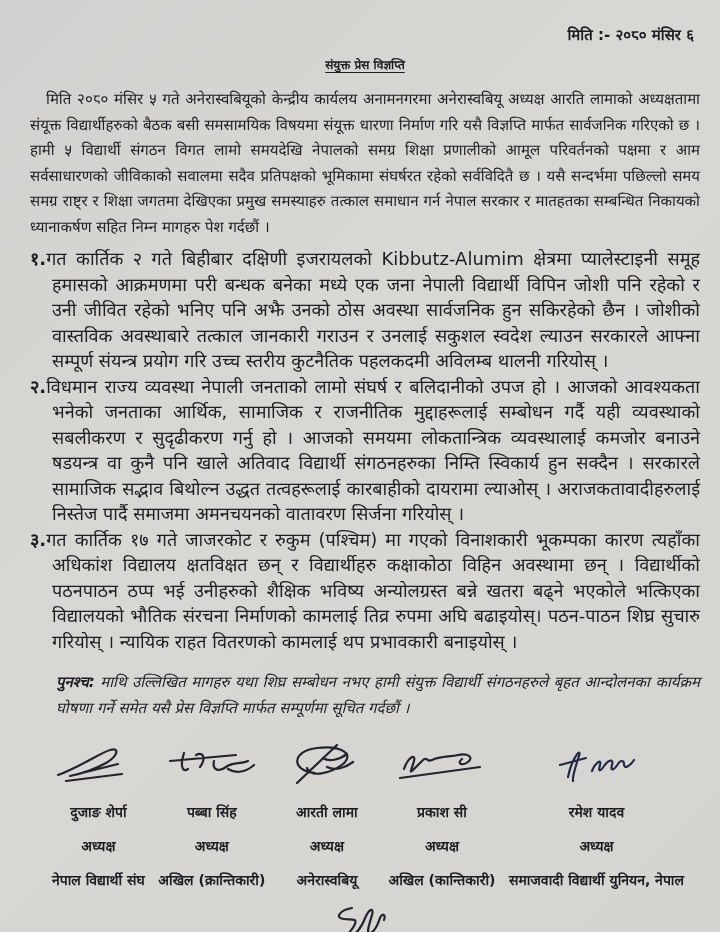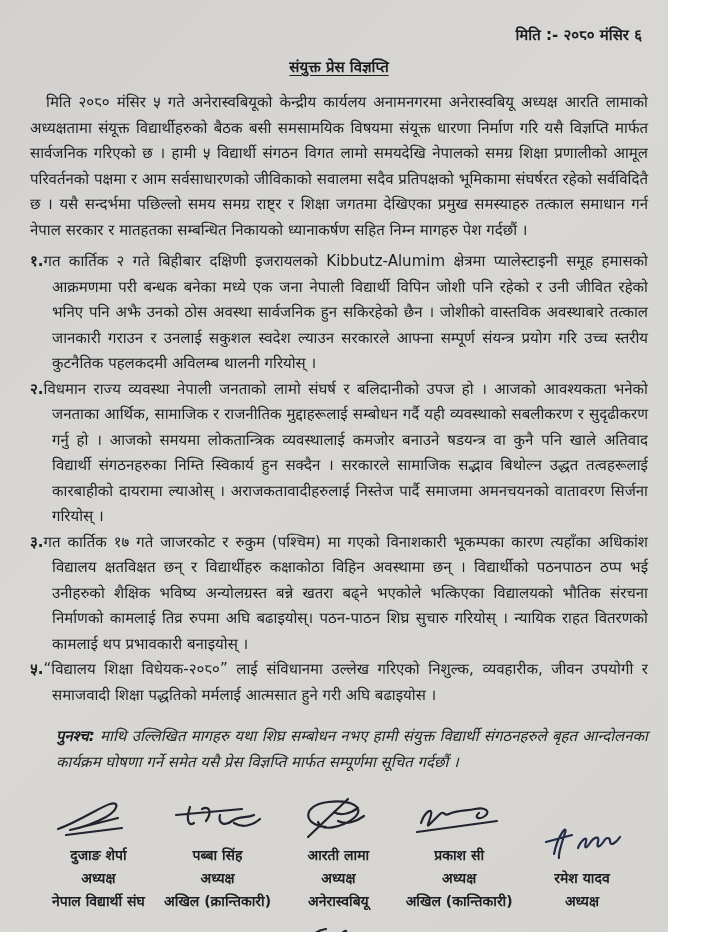--- a/index.html
+++ b/index.html
@@ -1,56 +1,56 @@
 <!DOCTYPE html>
 <html lang="ne"><head>
 <meta charset="utf-8">
 <style>
   html,body { margin:0; padding:0; }
   .page {
     position:relative;
-    width:668px; height:932px;
+    width:720px; height:932px;
     background:linear-gradient(135deg,#d2d1cf 0%, #d8d7d4 40%, #d5d4d1 100%);
     font-family:"DejaVu Sans","Liberation Sans",sans-serif;
     color:#1d1d22;
     overflow:hidden;
     box-sizing:border-box;
   }
   .content { padding:24px 20px 0 30px; }
   .date-line {
     text-align:right; font-weight:bold; font-size:15px;
     padding-right:6px; margin-bottom:12px;
   }
   .doc-title {
-    text-align:center; font-weight:bold; font-size:15px;
+    text-align:center; font-weight:bold; font-size:12px;
     text-decoration:underline; text-underline-offset:3px;
     margin-bottom:14px;
   }
   .intro {
     font-size:15px; line-height:25.5px; text-align:justify;
     text-indent:16px; margin:4px 0 6px 0;
   }
   .demands { margin:0; }
   .demand {
-    font-size:15px; line-height:25.5px; text-align:justify;
+    font-size:18px; line-height:25.5px; text-align:justify;
     padding-left:22px; text-indent:-22px; margin:0;
   }
   .demand .num { font-weight:bold; }
   .postscript {
     font-size:15px; line-height:25.5px; text-align:justify;
     margin:16px 0 0 0; padding-left:26px;font-style:italic;
   }
   .postscript .ps-label { font-weight:bold; }
   .sig-row {
     display:flex; justify-content:space-between; align-items:flex-end;
     padding:0 16px 0 22px; margin-top:20px;
   }
   .sig-col {
     display:flex; flex-direction:column; align-items:center;
-    font-size:14px; font-weight:bold; line-height:23px; text-align:center;
+    font-size:14px; font-weight:bold; line-height:23px; text-align:center;gap:11px;
   }
   .sig-col svg, .sig-center svg { display:block; margin-bottom:1px; }
   .sig-center {
     display:flex; flex-direction:column; align-items:center;
     font-size:14px; font-weight:bold; line-height:23px; text-align:center;
     margin-top:10px;
   }
   .ink { stroke:#23232f; stroke-width:2.2; fill:none; stroke-linecap:round; stroke-linejoin:round; }
   .ink-blue { stroke:#232a47; }
 </style>
@@ -63,21 +63,20 @@
     <div class="date-line">मिति :- २०८० मंसिर ६</div>
 
     <div class="doc-title">संयुक्त प्रेस विज्ञप्ति</div>
 
     <p class="intro">मिति २०८० मंसिर ५ गते अनेरास्वबियूको केन्द्रीय कार्यलय अनामनगरमा अनेरास्वबियू अध्यक्ष आरति लामाको अध्यक्षतामा संयूक्त विद्यार्थीहरुको बैठक बसी समसामयिक विषयमा संयूक्त धारणा निर्माण गरि यसै विज्ञप्ति मार्फत सार्वजनिक गरिएको छ । हामी ५ विद्यार्थी संगठन विगत लामो समयदेखि नेपालको समग्र शिक्षा प्रणालीको आमूल परिवर्तनको पक्षमा र आम सर्वसाधारणको जीविकाको सवालमा सदैव प्रतिपक्षको भूमिकामा संघर्षरत रहेको सर्वविदितै छ ।  यसै सन्दर्भमा पछिल्लो समय समग्र राष्ट्र र शिक्षा जगतमा देखिएका प्रमुख समस्याहरु तत्काल समाधान गर्न नेपाल सरकार र मातहतका सम्बन्धित निकायको ध्यानाकर्षण सहित निम्न मागहरु पेश गर्दछौं ।</p>
 
     <div class="demands">
       <p class="demand"><span class="num">१.</span><span>गत कार्तिक २ गते बिहीबार दक्षिणी इजरायलको Kibbutz-Alumim क्षेत्रमा प्यालेस्टाइनी समूह हमासको आक्रमणमा परी बन्धक बनेका मध्ये एक जना नेपाली विद्यार्थी विपिन जोशी पनि रहेको र उनी जीवित रहेको भनिए पनि अझै उनको ठोस अवस्था सार्वजनिक हुन सकिरहेको छैन । जोशीको वास्तविक अवस्थाबारे तत्काल जानकारी गराउन र उनलाई सकुशल स्वदेश ल्याउन सरकारले आफ्ना सम्पूर्ण संयन्त्र प्रयोग गरि उच्च स्तरीय कुटनैतिक पहलकदमी अविलम्ब थालनी गरियोस् ।</span></p>
       <p class="demand"><span class="num">२.</span><span>विधमान राज्य व्यवस्था नेपाली जनताको लामो संघर्ष र बलिदानीको उपज हो ।  आजको आवश्यकता भनेको जनताका आर्थिक, सामाजिक र राजनीतिक मुद्दाहरूलाई सम्बोधन गर्दै यही व्यवस्थाको सबलीकरण र सुदृढीकरण गर्नु हो ।  आजको समयमा लोकतान्त्रिक व्यवस्थालाई कमजोर बनाउने षडयन्त्र वा कुनै पनि खाले अतिवाद विद्यार्थी संगठनहरुका निम्ति स्विकार्य हुन सक्दैन ।  सरकारले सामाजिक सद्भाव बिथोल्न उद्धत तत्वहरूलाई कारबाहीको दायरामा ल्याओस् ।  अराजकतावादीहरुलाई निस्तेज पार्दै समाजमा अमनचयनको वातावरण सिर्जना गरियोस् ।</span></p>
       <p class="demand"><span class="num">३.</span><span>गत कार्तिक १७ गते जाजरकोट र रुकुम (पश्चिम) मा गएको विनाशकारी भूकम्पका कारण त्यहाँका अधिकांश विद्यालय क्षतविक्षत छन् र  विद्यार्थीहरु कक्षाकोठा विहिन अवस्थामा छन् ।  विद्यार्थीको पठनपाठन ठप्प भई उनीहरुको शैक्षिक भविष्य अन्योलग्रस्त बन्ने खतरा बढ्ने भएकोले भत्किएका विद्यालयको भौतिक संरचना निर्माणको कामलाई तिव्र रुपमा अघि बढाइयोस्। पठन-पाठन शिघ्र सुचारु गरियोस् ।  न्यायिक राहत वितरणको कामलाई थप प्रभावकारी बनाइयोस् ।</span></p>
-      <p class="demand"><span class="num">५.</span><span>“विद्यालय शिक्षा विधेयक-२०८०” लाई संविधानमा उल्लेख गरिएको निशुल्क, व्यवहारीक, जीवन उपयोगी र समाजवादी  शिक्षा पद्धतिको मर्मलाई आत्मसात हुने गरी अघि बढाइयोस ।</span></p>
     </div>
 
     <p class="postscript"><span class="ps-label">पुनश्च:</span><span> माथि उल्लिखित मागहरु यथा शिघ्र सम्बोधन नभए हामी संयुक्त विद्यार्थी संगठनहरुले बृहत आन्दोलनका कार्यक्रम घोषणा गर्ने समेत यसै प्रेस विज्ञप्ति मार्फत सम्पूर्णमा सूचित गर्दछौं   ।</span></p>
 
     <div class="sig-row">
 
       <div class="sig-col">
         <svg width="92" height="46" viewBox="0 0 92 46">
           <path class="ink" d="M6 32 C26 25 50 9 58 7 C68 4 66 13 54 20 C43 26 28 31 18 33 L66 21 M14 38 L70 31"></path>
         </svg>
@@ -112,20 +111,21 @@
         <span>अध्यक्ष</span>
         <span>अखिल (कान्तिकारी)</span>
       </div>
 
       <div class="sig-col">
         <svg width="100" height="46" viewBox="0 0 100 46">
           <path class="ink ink-blue" d="M22 34 C26 14 36 4 33 13 C30 22 26 34 27 38 M14 22 L40 15 M46 28 C49 20 56 15 54 22 C52 29 54 29 58 23 C62 17 68 15 66 22 C64 29 68 27 72 21 C74 17 78 17 78 21 C78 27 84 23 88 17"></path>
         </svg>
         <span>रमेश यादव</span>
         <span>अध्यक्ष</span>
+        <span>समाजवादी विद्यार्थी युनियन, नेपाल</span>
       </div>
 
     </div>
 
     <div class="sig-center">
       <svg width="90" height="42" viewBox="0 0 90 42">
         <path class="ink" d="M32 6 C20 8 14 16 24 17 C34 18 38 16 34 24 C30 31 24 35 30 34 C36 33 42 24 46 14 C50 6 54 6 52 13 C49 23 46 32 50 31 C54 30 58 22 60 16 C62 11 66 12 64 18"></path>
       </svg>
 
     </div>

